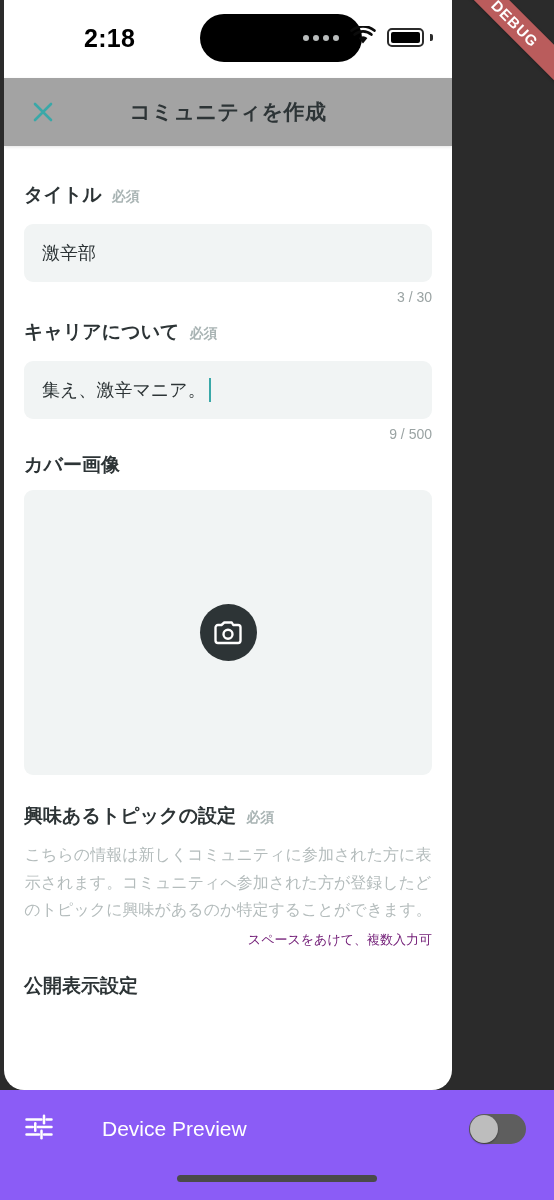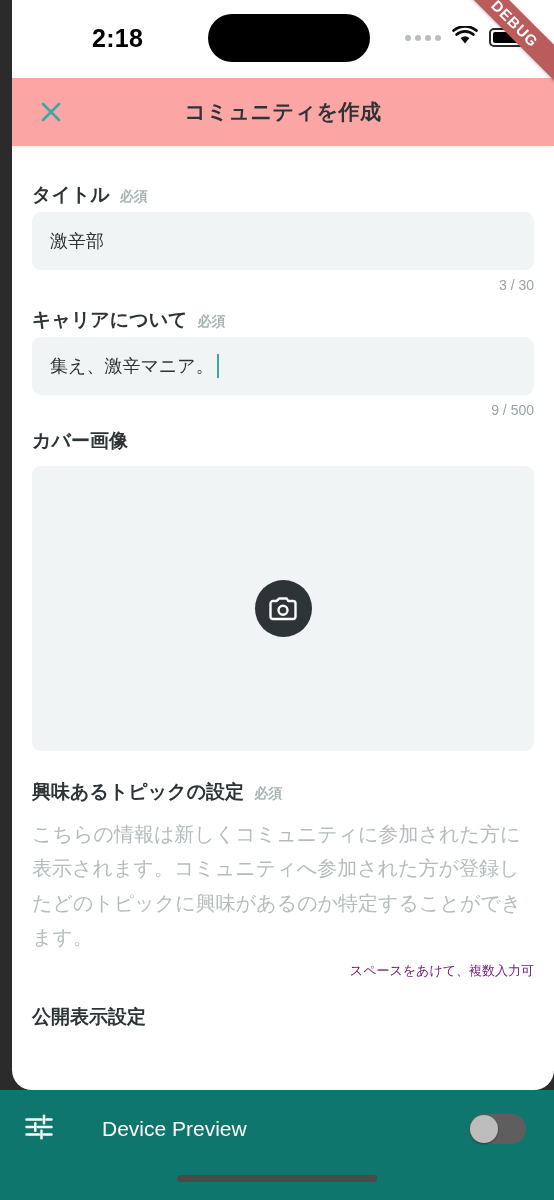--- a/index.html
+++ b/index.html
@@ -6,21 +6,21 @@
   html, body {
     width:554px; height:1200px;
     font-family:"Liberation Sans","DejaVu Sans",sans-serif;
     background:#2b2b2b;
     overflow:hidden;
   }
   #root { position:relative; width:554px; height:1200px; }
 
   
   .app-surface{
-    position:absolute; left:12px; top:0; width:542px; height:1090px;
+    position:absolute; left:4px; top:0; width:448px; height:1090px;
     background:#ffffff;
     border-bottom-left-radius:20px; border-bottom-right-radius:20px;
     overflow:hidden;
   }
 
   
   .status-bar{
     position:relative; height:78px; width:100%;
     display:flex; align-items:center;
   }
@@ -58,21 +58,21 @@
     font-size:15px; font-weight:bold; letter-spacing:1px;
     padding:4px 0;
     box-shadow:0 1px 3px rgba(0,0,0,.25);
     z-index:30;
   }
 
   
   .app-header{
     position:relative; height:68px; width:100%;
     display:flex; align-items:center; justify-content:center;
-    background:#fca5a5;
+    background:#a3a3a3;
     box-shadow:0 1px 3px rgba(0,0,0,.10);
     z-index:5;
   }
   .close-btn{
     position:absolute; left:22px; top:50%; transform:translateY(-50%);
     width:34px; height:34px; display:flex; align-items:center; justify-content:center;
     cursor:pointer;
   }
   .header-title{
     font-size:21px; font-weight:bold; color:#2d3436; letter-spacing:.5px;
@@ -80,21 +80,21 @@
 
   
   .form-body{ padding:0 20px; background:#fff; }
 
   .field-block{ padding-top:36px; }
   .field-label-row{ display:flex; align-items:baseline; gap:10px; }
   .field-label{ font-size:19px; font-weight:bold; color:#2d3436; }
   .required-badge{ font-size:14px; color:#a9b4b4; font-weight:bold; }
 
   .text-input{
-    margin-top:4px;
+    margin-top:16px;
     background:#f1f4f4; border-radius:9px;
     min-height:58px; display:flex; align-items:center;
     padding:0 18px;
     font-size:18px; color:#2d3436;
   }
   .text-input.tall{ min-height:58px; }
   .input-value{ display:inline-block; }
   .caret{
     display:inline-block; width:2px; height:24px;
     background:#3aa8a8; margin-left:3px; vertical-align:-5px;
@@ -116,33 +116,33 @@
   .camera-circle{
     width:57px; height:57px; border-radius:50%;
     background:#2d3436;
     display:flex; align-items:center; justify-content:center;
     cursor:pointer;
   }
 
   
   .section-desc{
     margin-top:12px;
-    font-size:20px; line-height:1.72; color:#b4bcbc;
+    font-size:16px; line-height:1.72; color:#b4bcbc;text-align:center;
   }
   .tag-placeholder{ display:flex; gap:22px; }
 
   .plain-heading{
     padding-top:24px;
     font-size:19px; font-weight:bold; color:#2d3436;
   }
 
   
   .bottom-bar{
     position:absolute; left:0; bottom:0; width:554px; height:110px;
-    background:#0f766e;
+    background:#8b5cf6;
     display:flex; align-items:flex-start;
   }
   .bottom-row{
     display:flex; align-items:center; width:100%; padding:22px 28px 0 24px;
   }
   .tune-ico{ flex:0 0 auto; }
   .bottom-label{
     color:#fff; font-size:21px; margin-left:48px; flex:1 1 auto;
   }
   .toggle{

